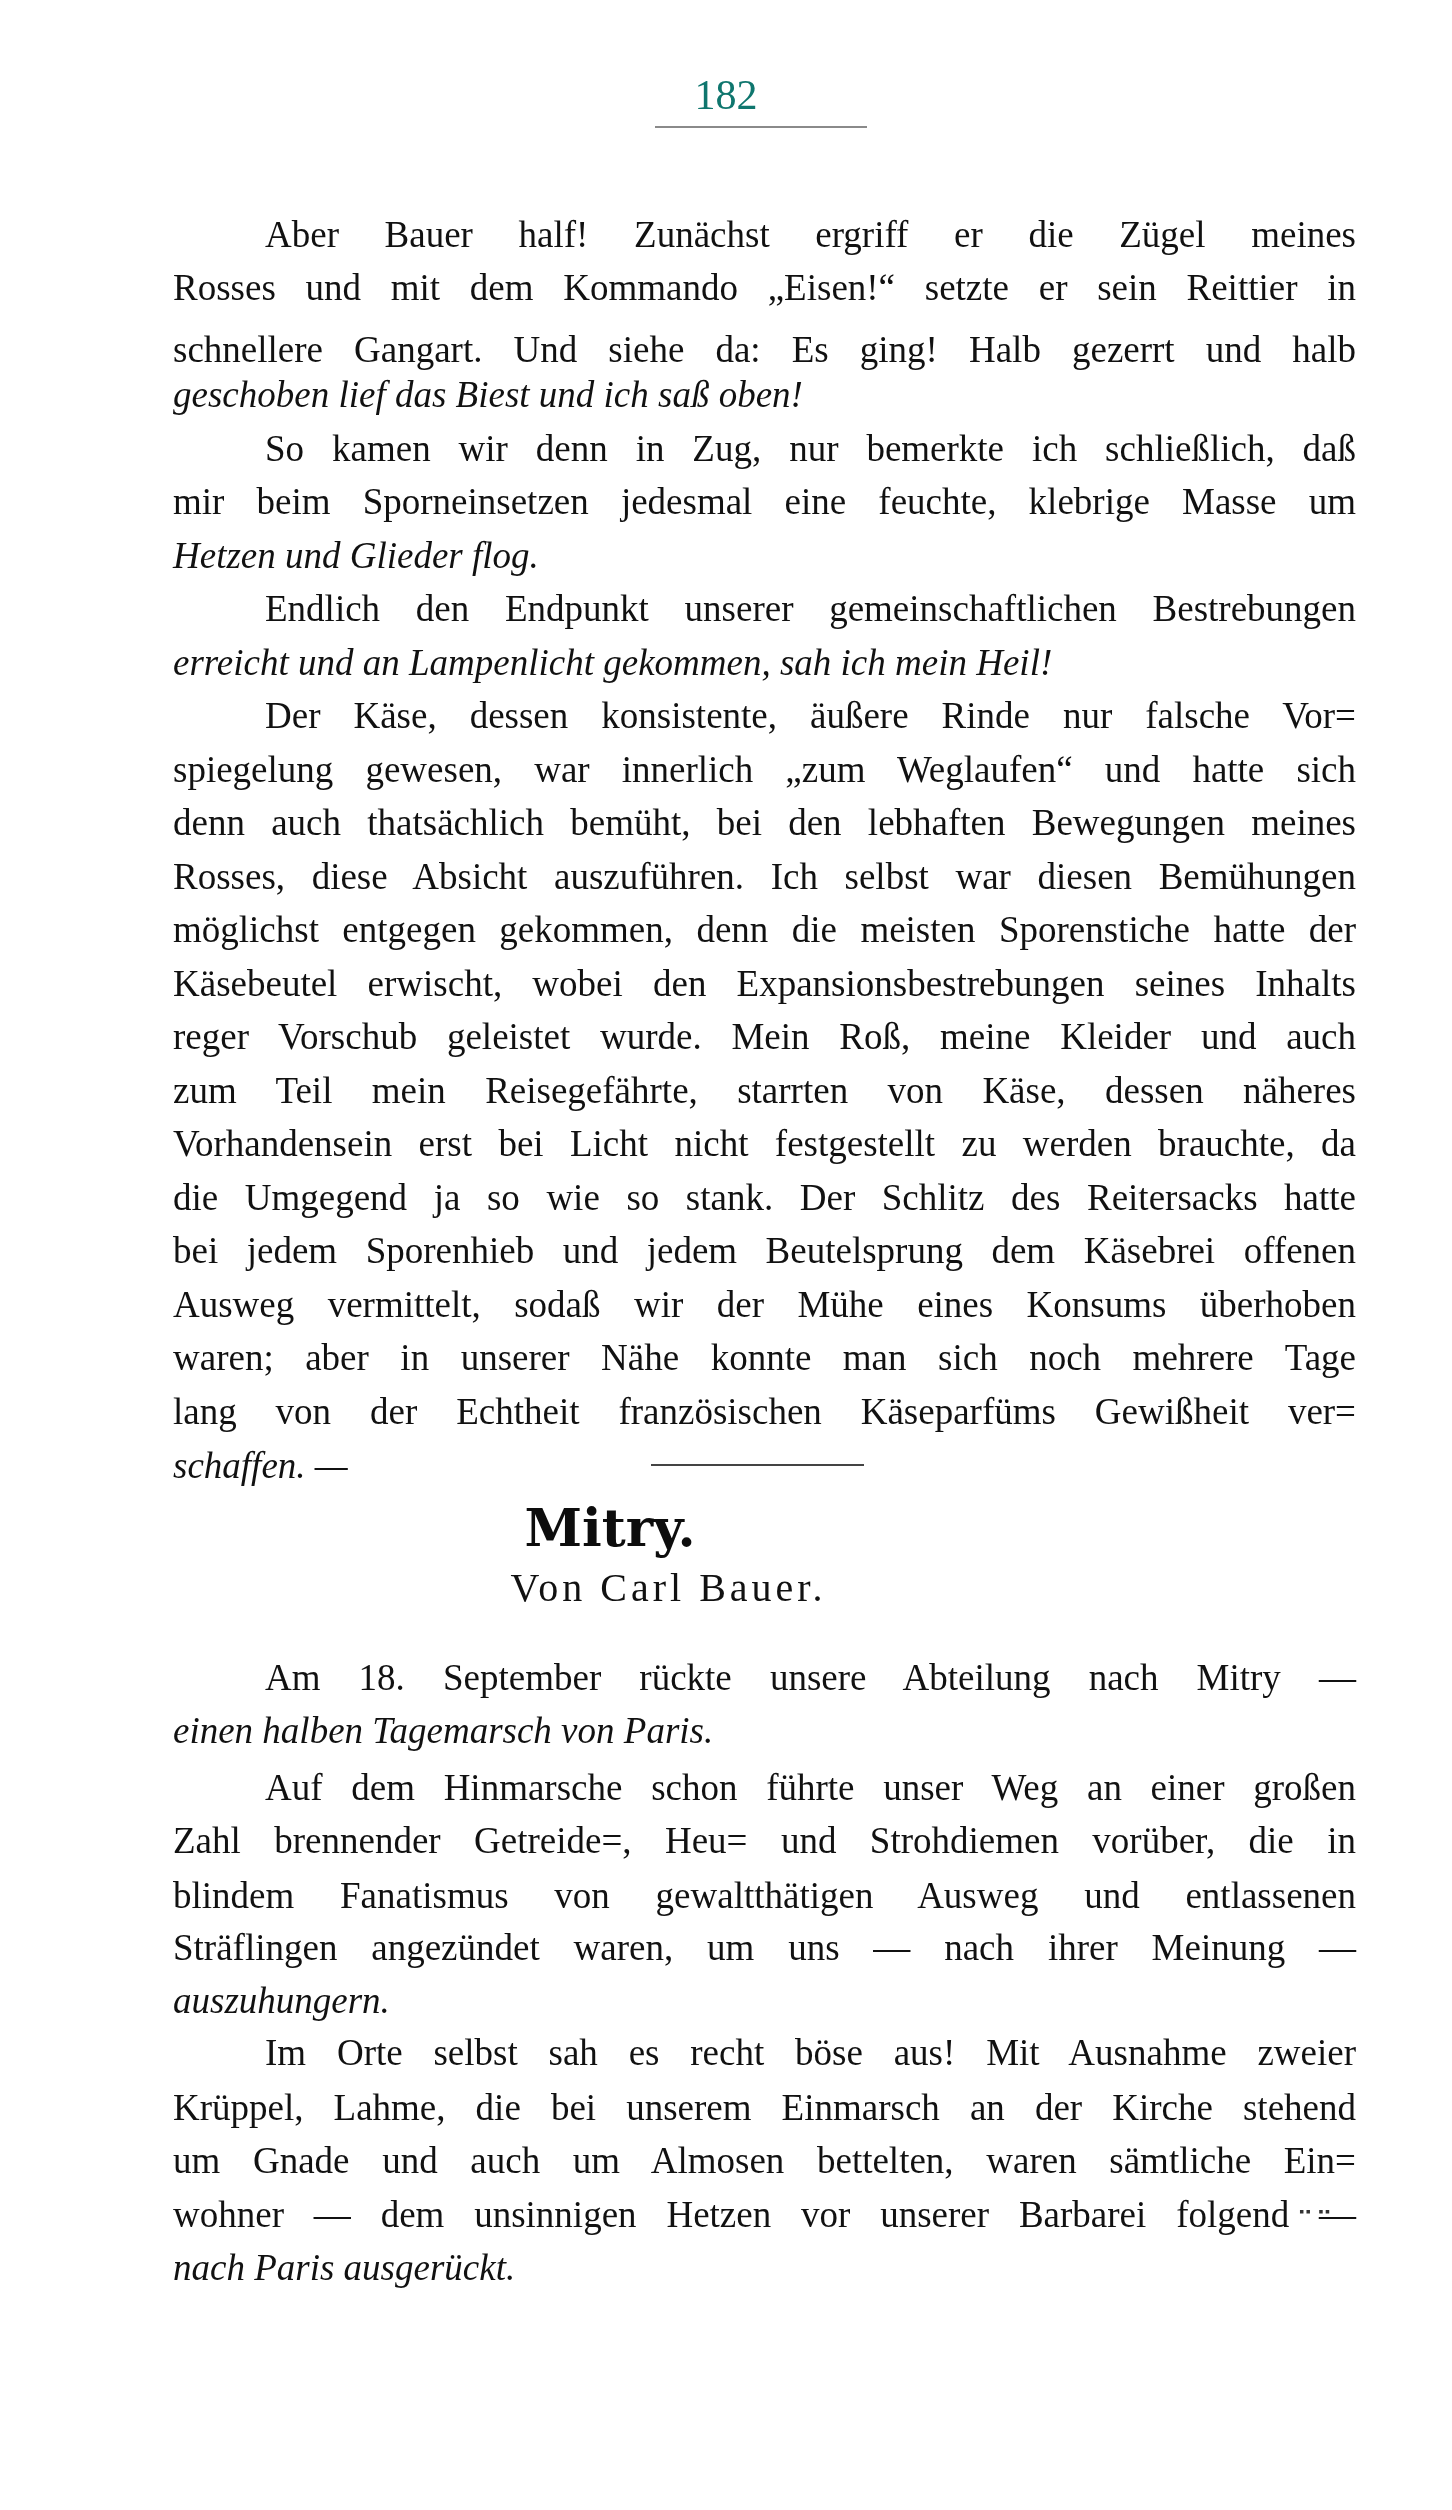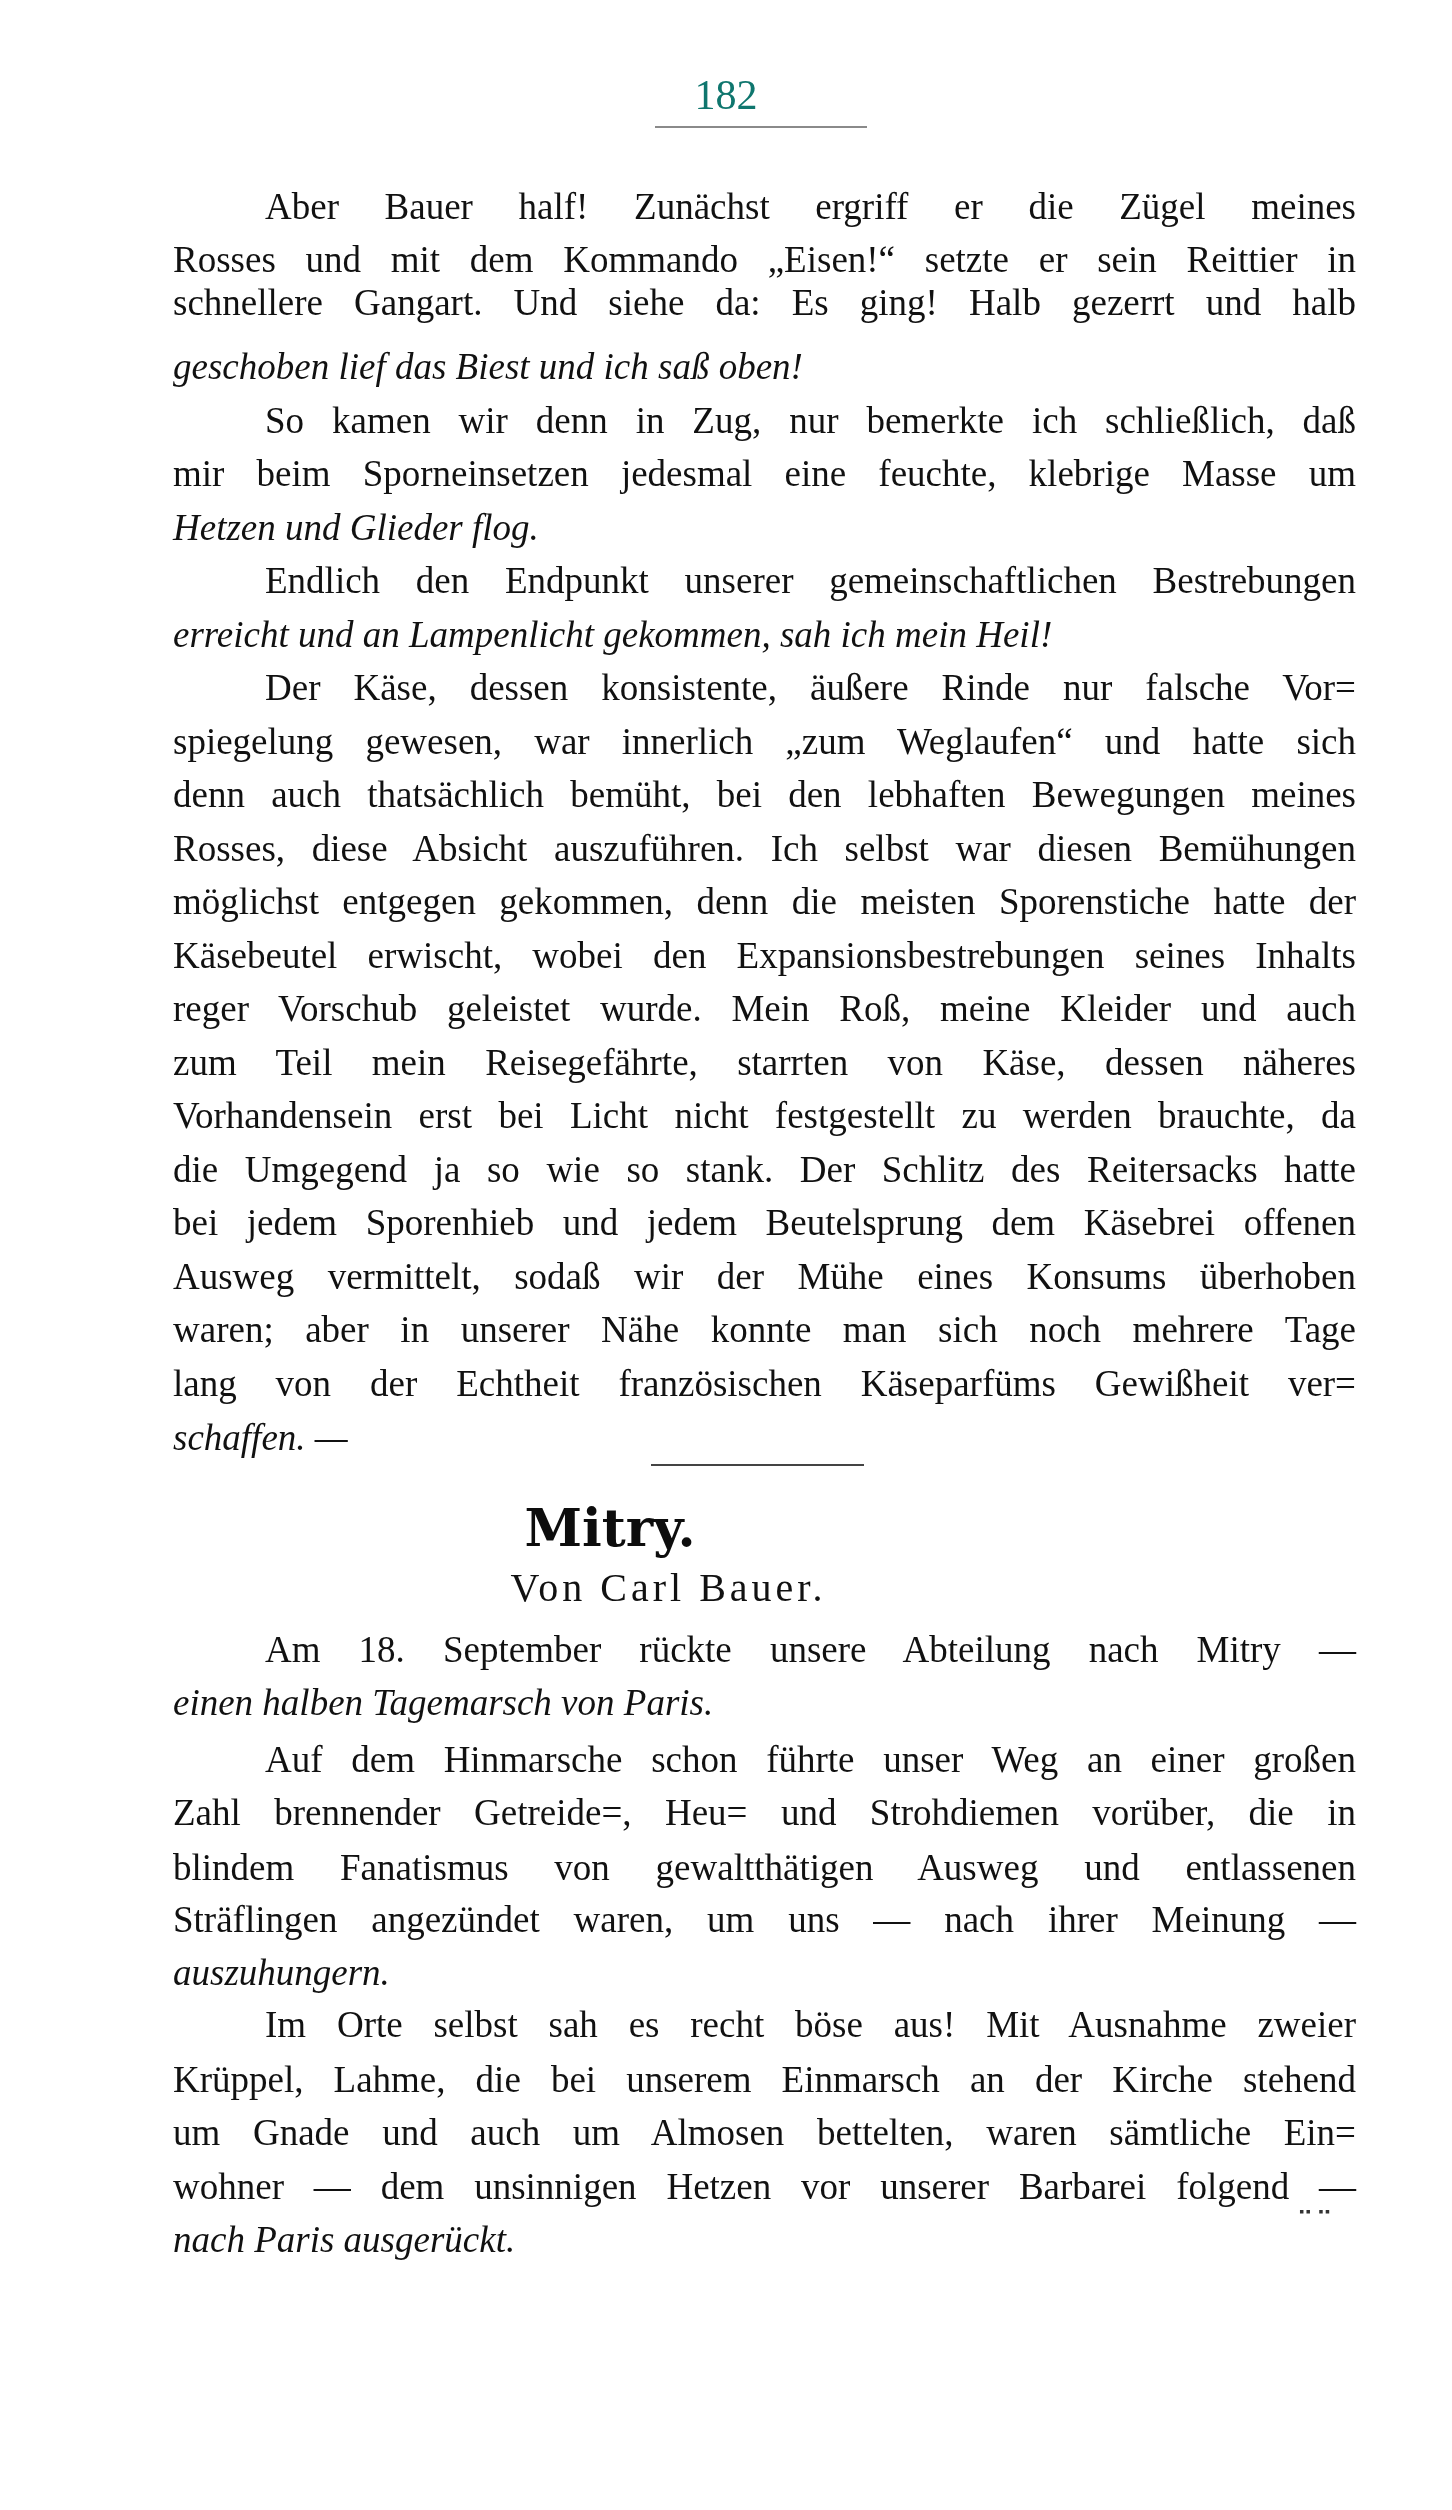--- a/index.html
+++ b/index.html
@@ -34,20 +34,21 @@
     left: 173px;
     width: 1183px;
     height: 40px;
     line-height: 40px;
     font-family: "Liberation Serif", serif;
     font-size: 37px;
     text-align: justify;
     text-align-last: justify;
     white-space: nowrap;
     overflow: visible;
+    margin-top: 28px;
   }
   .line.last { text-align-last: left; font-style: italic; }
   .line.indent { left: 265px; width: 1091px; }
   .line span.t {
     display: inline-block;
     width: 100%;
     white-space: normal;
     text-align: inherit;
     text-align-last: inherit;
   }
@@ -84,21 +85,21 @@
 </style>
 </head>
 <body>
 
 <div class="page-number" style="width:1452px;">182</div>
 <div class="rule rule-top"></div>
 
 <div>
   <div class="line indent" style="top:187px"><span class="t">Aber Bauer half!  Zunächst ergriff er die Zügel meines</span></div>
   <div class="line" style="top:240px"><span class="t">Rosses und mit dem Kommando „Eisen!“ setzte er sein Reittier in</span></div>
-  <div class="line" style="top:283px"><span class="t">schnellere Gangart.  Und siehe da: Es ging! Halb gezerrt und halb</span></div>
+  <div class="line" style="top:302px"><span class="t">schnellere Gangart.  Und siehe da: Es ging! Halb gezerrt und halb</span></div>
   <div class="line last" style="top:347px"><span class="t">geschoben lief das Biest und ich saß oben!</span></div>
 
   <div class="line indent" style="top:401px"><span class="t">So kamen wir denn in Zug, nur bemerkte ich schließlich, daß</span></div>
   <div class="line" style="top:454px"><span class="t">mir beim Sporneinsetzen jedesmal eine feuchte, klebrige Masse um</span></div>
   <div class="line last" style="top:508px"><span class="t">Hetzen und Glieder flog.</span></div>
 
   <div class="line indent" style="top:561px"><span class="t">Endlich den Endpunkt unserer gemeinschaftlichen Bestrebungen</span></div>
   <div class="line last" style="top:615px"><span class="t">erreicht und an Lampenlicht gekommen, sah ich mein Heil!</span></div>
 
   <div class="line indent" style="top:668px"><span class="t">Der Käse, dessen konsistente, äußere Rinde nur falsche Vor=</span></div>

